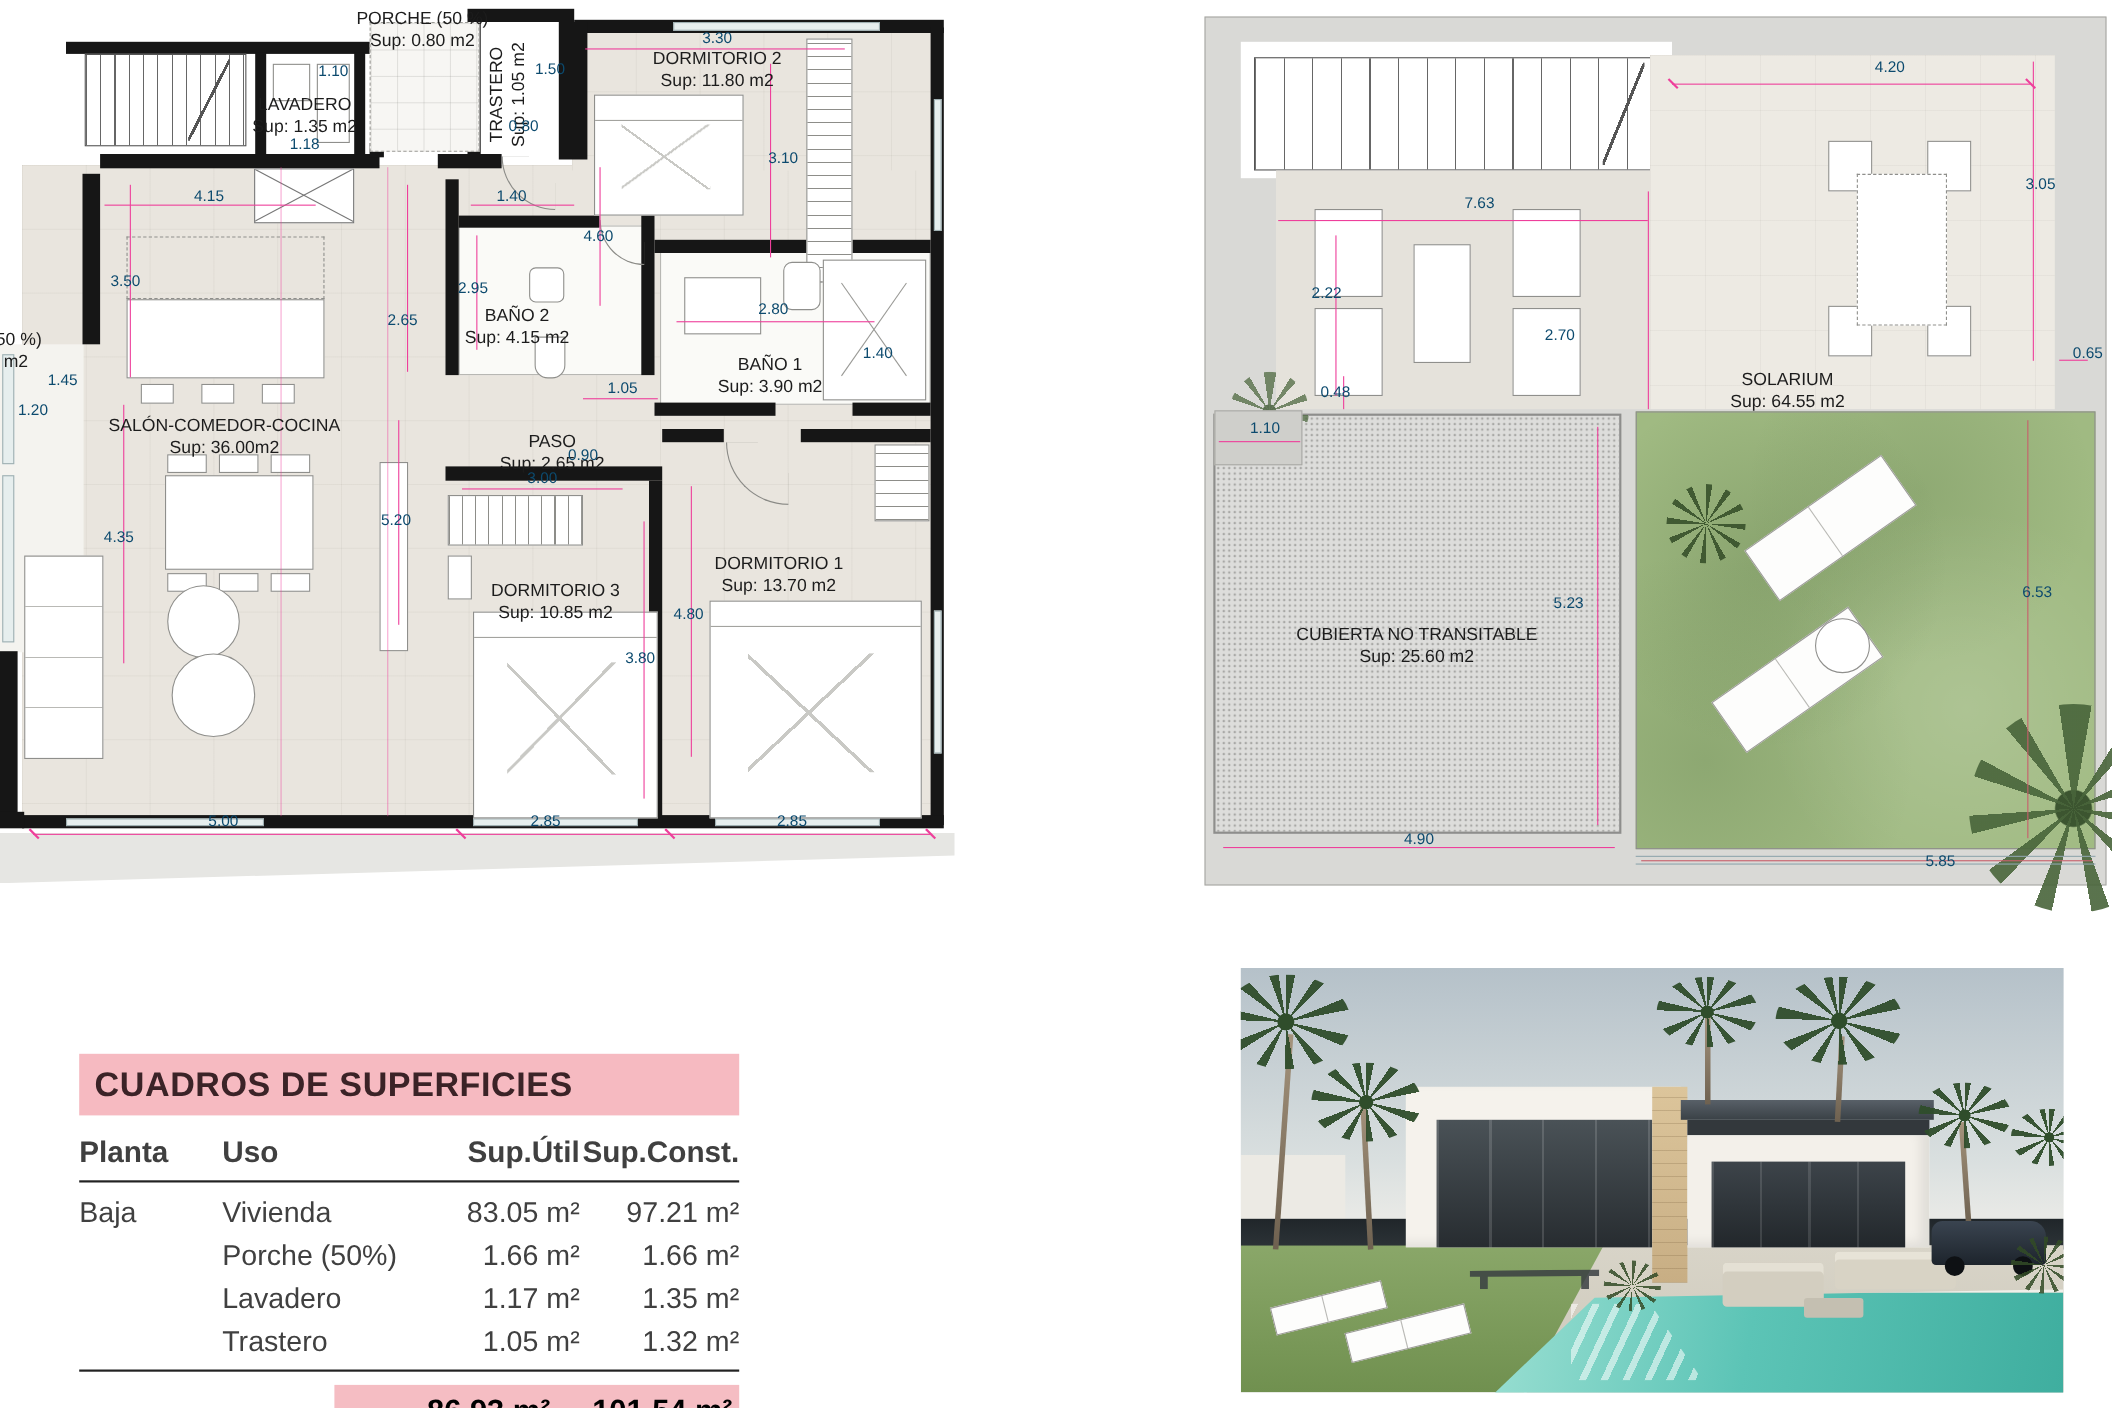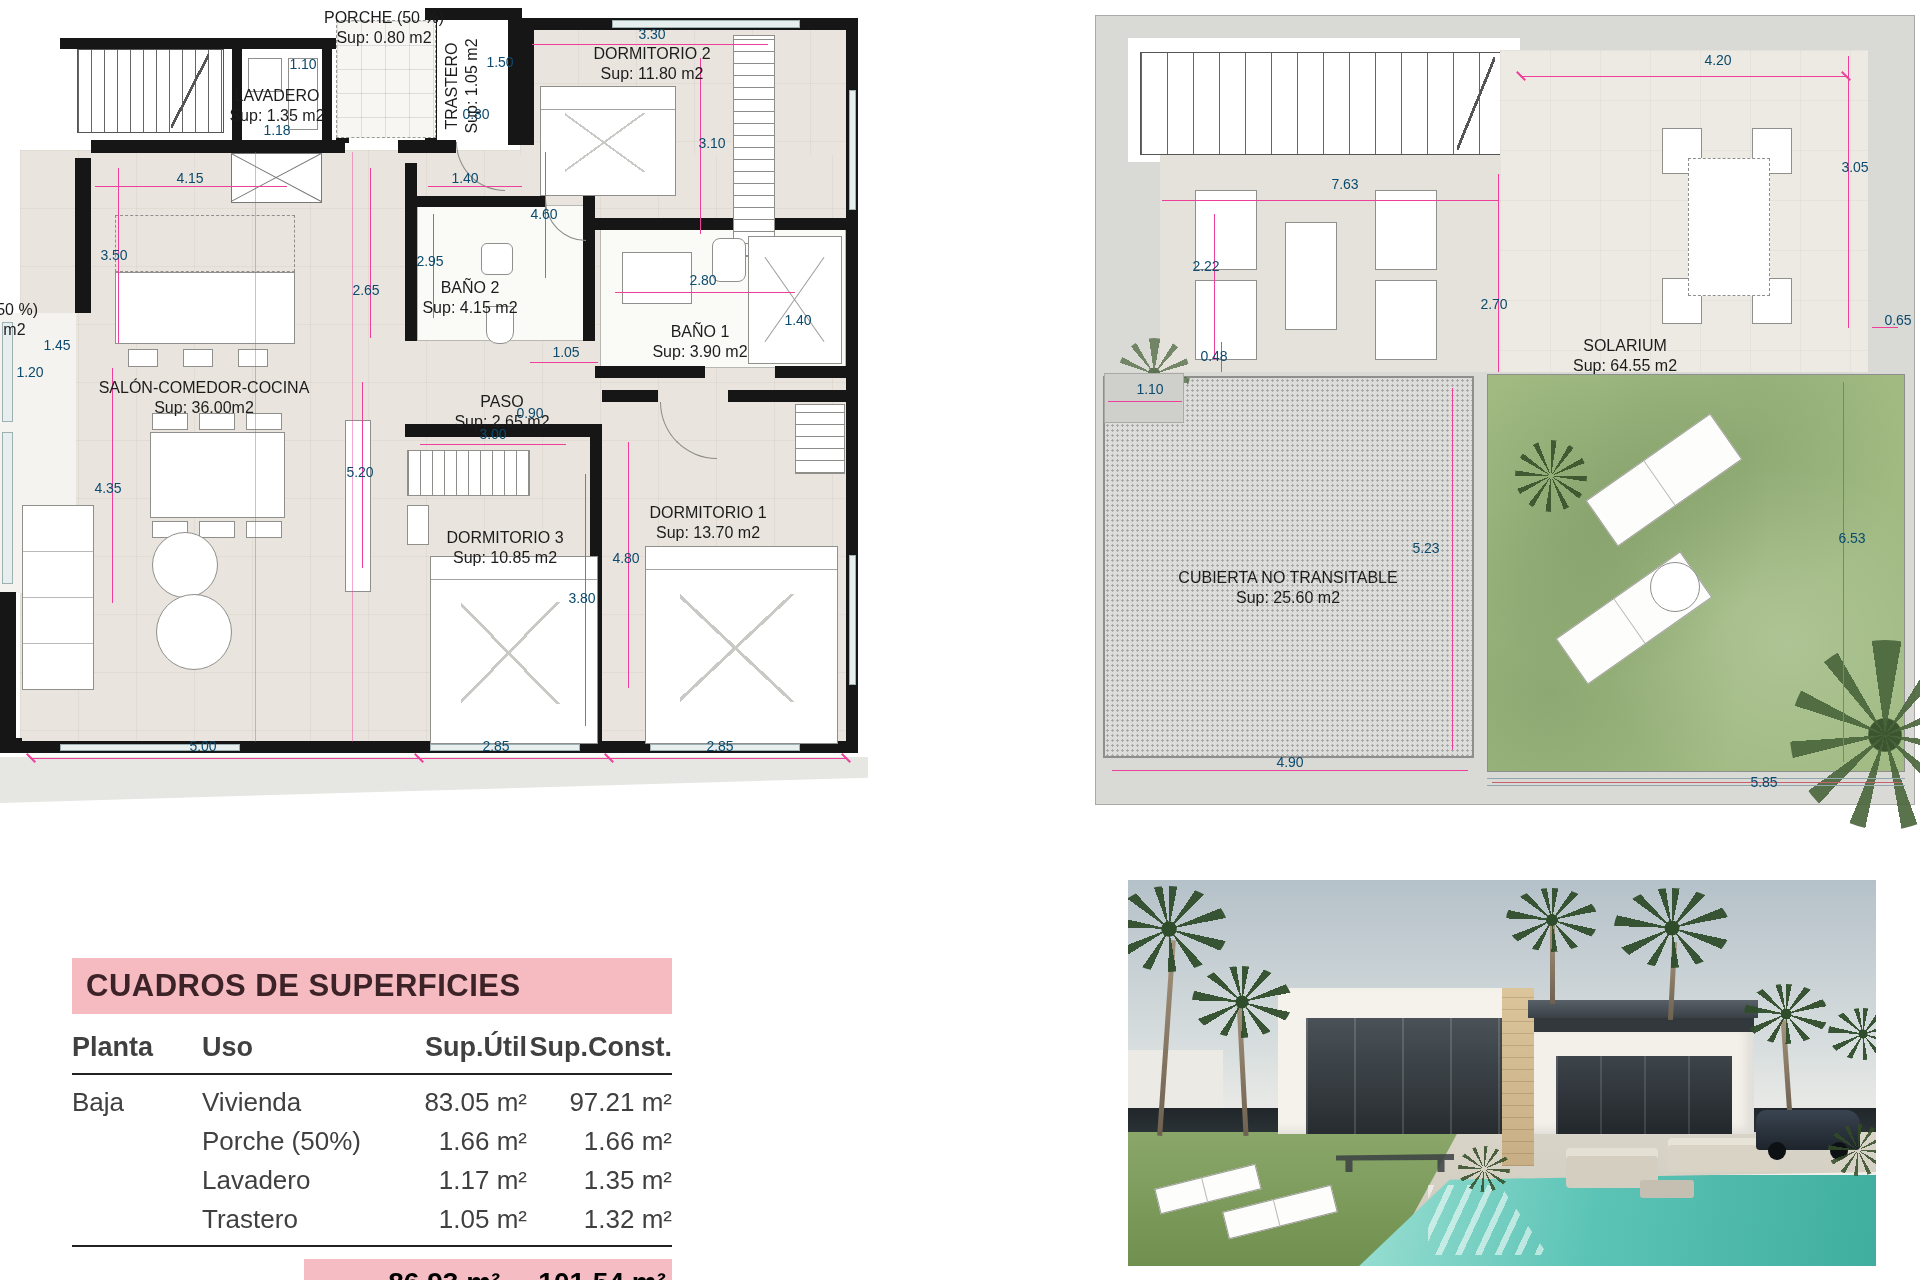--- a/index.html
+++ b/index.html
@@ -386,21 +386,21 @@
         </div>
         <div class="dim-label" style="left: 1855px; top: 167px;">
           <div>3.05</div>
         </div>
         <div class="dim-label" style="left: 1345px; top: 184px;">
           <div>7.63</div>
         </div>
         <div class="dim-label" style="left: 1206px; top: 266px;">
           <div>2.22</div>
         </div>
-        <div class="dim-label" style="left: 1494px; top: 304px;">
+        <div class="dim-label" style="left: 1418px; top: 304px;">
           <div>2.70</div>
         </div>
         <div class="dim-label" style="left: 1214px; top: 356px;">
           <div>0.48</div>
         </div>
         <div class="dim-label" style="left: 1150px; top: 389px;">
           <div>1.10</div>
         </div>
         <div class="dim-label" style="left: 1898px; top: 320px;">
           <div>0.65</div>

